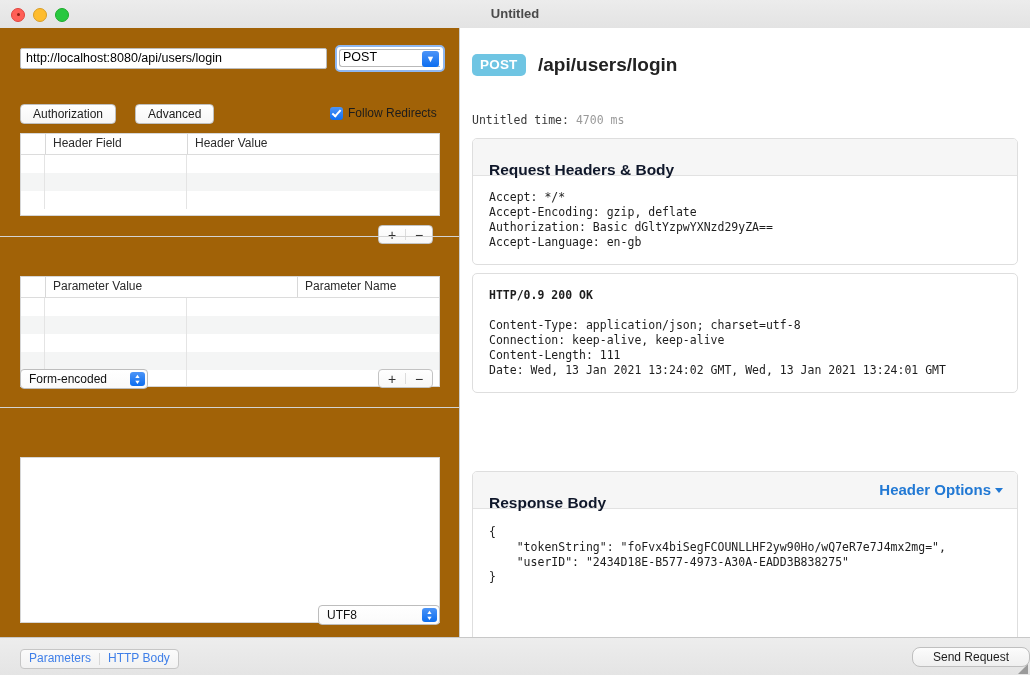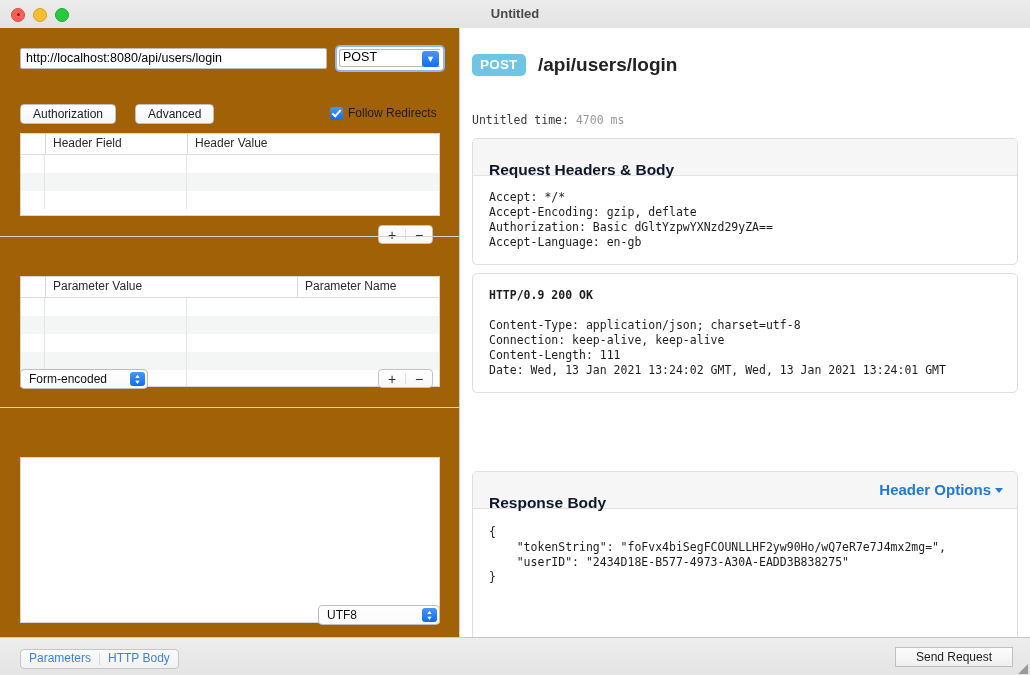--- a/index.html
+++ b/index.html
@@ -235,26 +235,26 @@
     border: 1px solid #c6c6c6;
     border-radius: 4px;
     overflow: hidden;
   }
   .seg-item {
     padding: 0 8px; line-height: 16px;
     font-size: 12px; color: #3f7fe8; text-align: center;
   }
   .seg-sep { width: 1px; background: #d7d7d7; margin: 3px 0; }
   .send-btn {
-    position: absolute; right: 17px; top: 9px;
+    position: absolute; right: 0; top: 9px;
     width: 118px; height: 20px; line-height: 19px;
     text-align: center;
     background: linear-gradient(to bottom, #fcfcfc, #efefef);
     border: 1px solid #bfbfbf;
-    border-radius: 0;
+    border-radius: 8px;
     font-size: 12px; color: #1c1c1c;
     box-sizing: border-box;
   }
   .resize-grip {
     position: absolute; right: 1px; bottom: 1px;
     width: 14px; height: 14px;
   }
 
   
   .right-pane {

